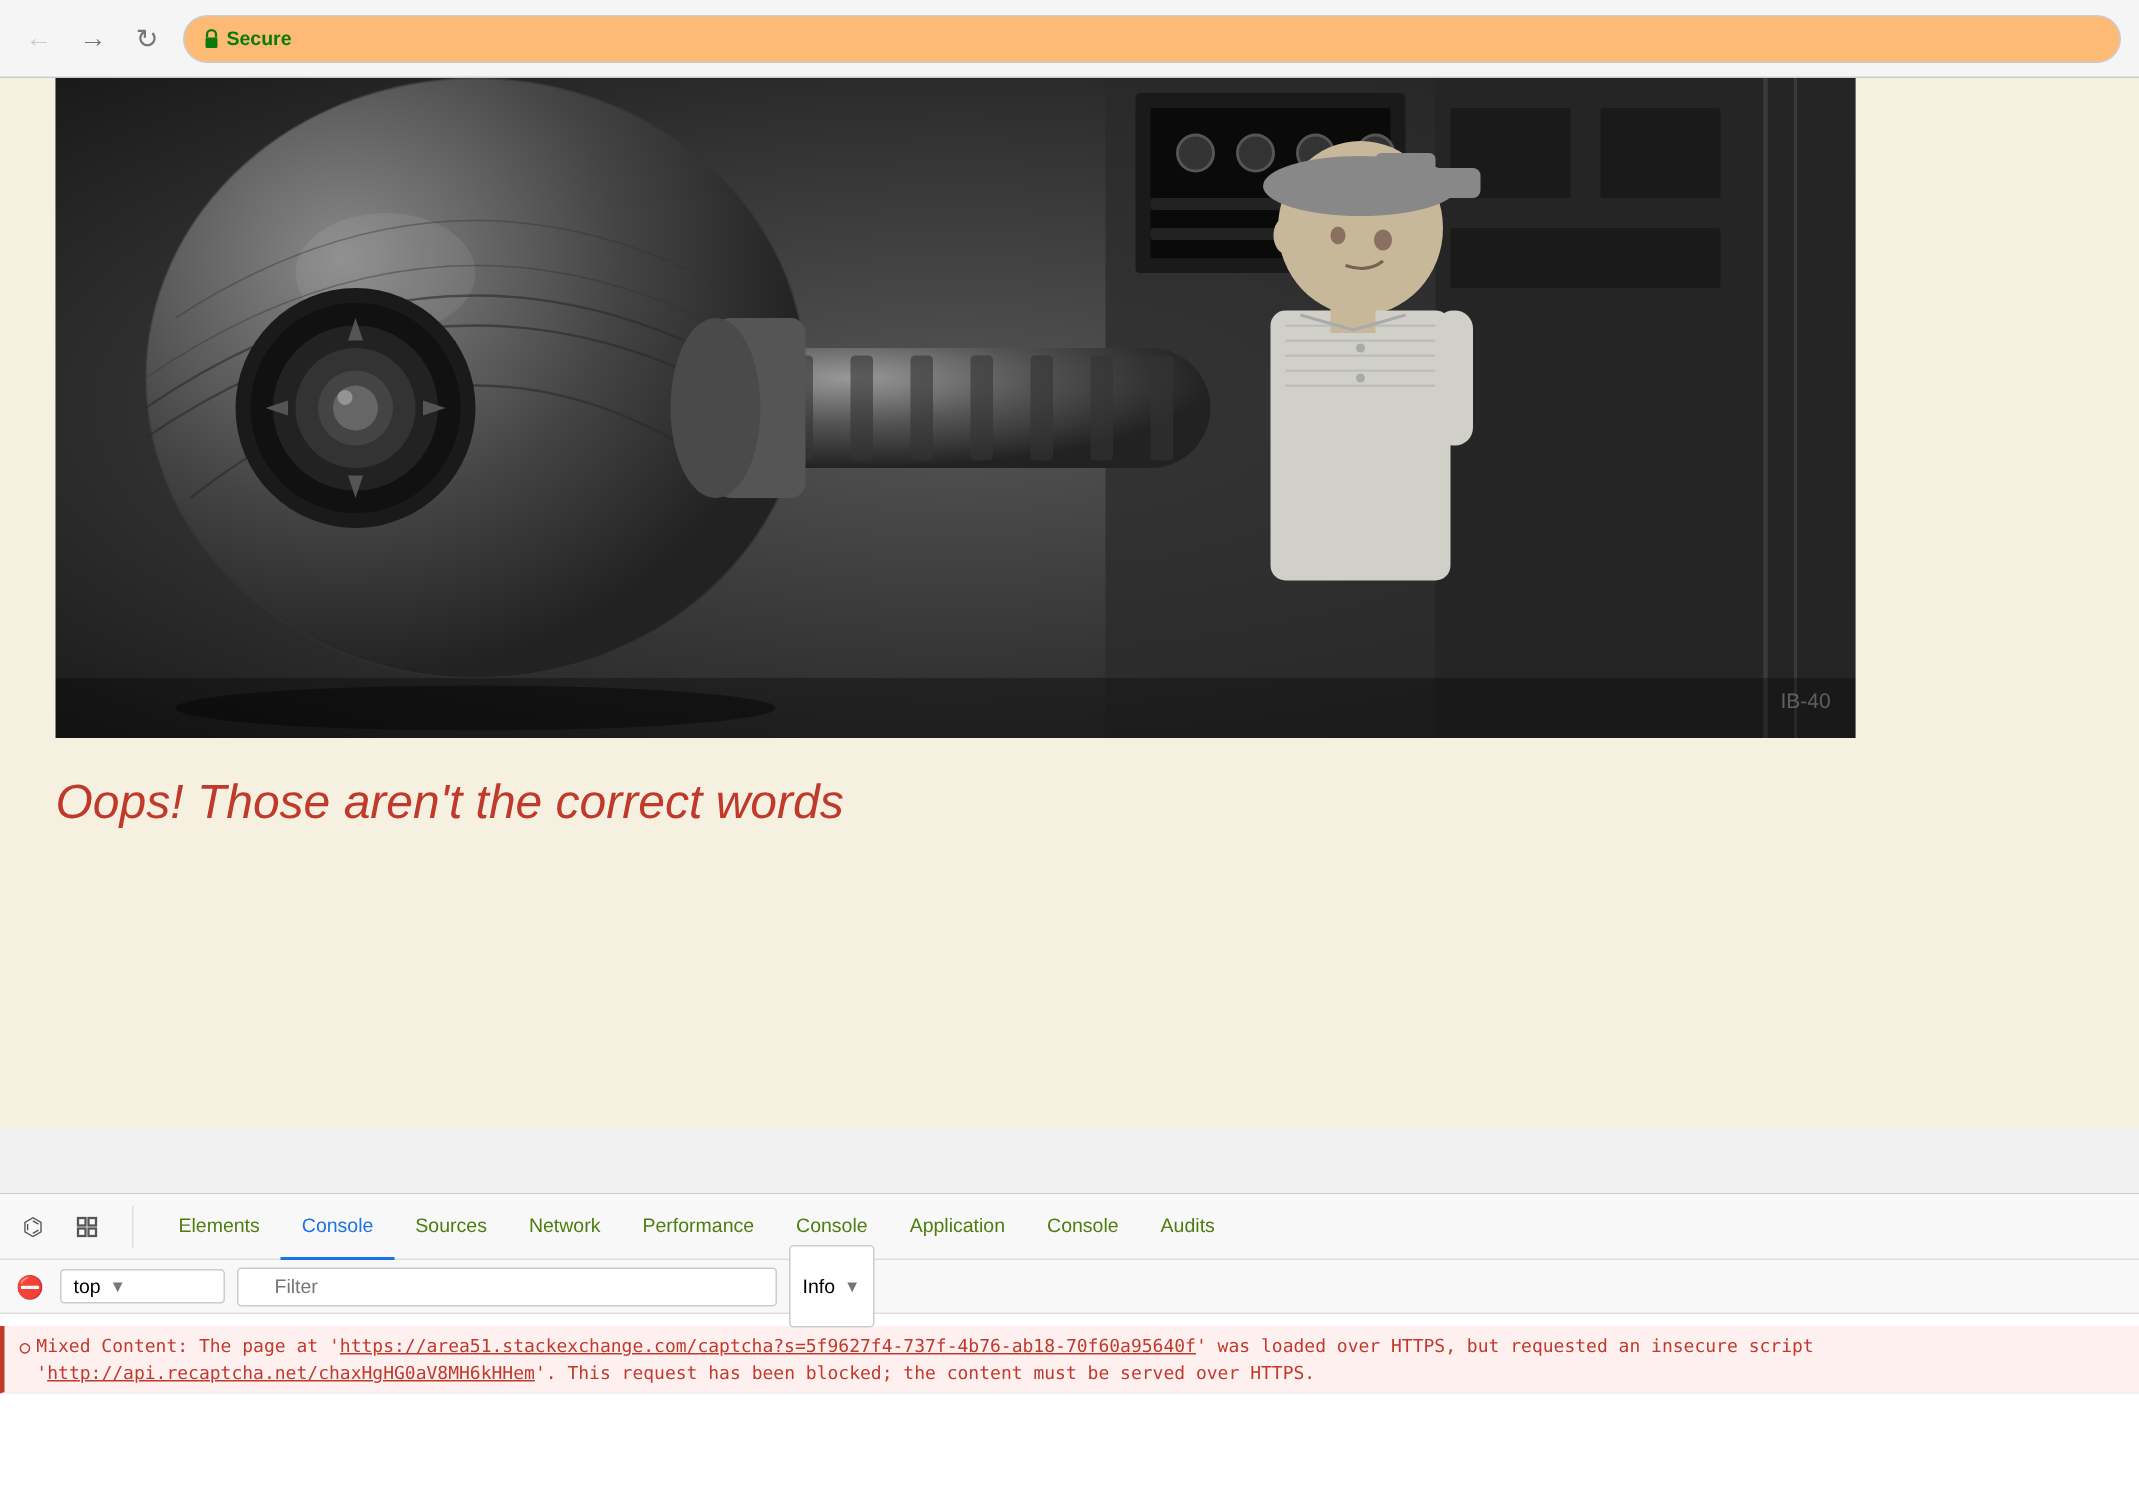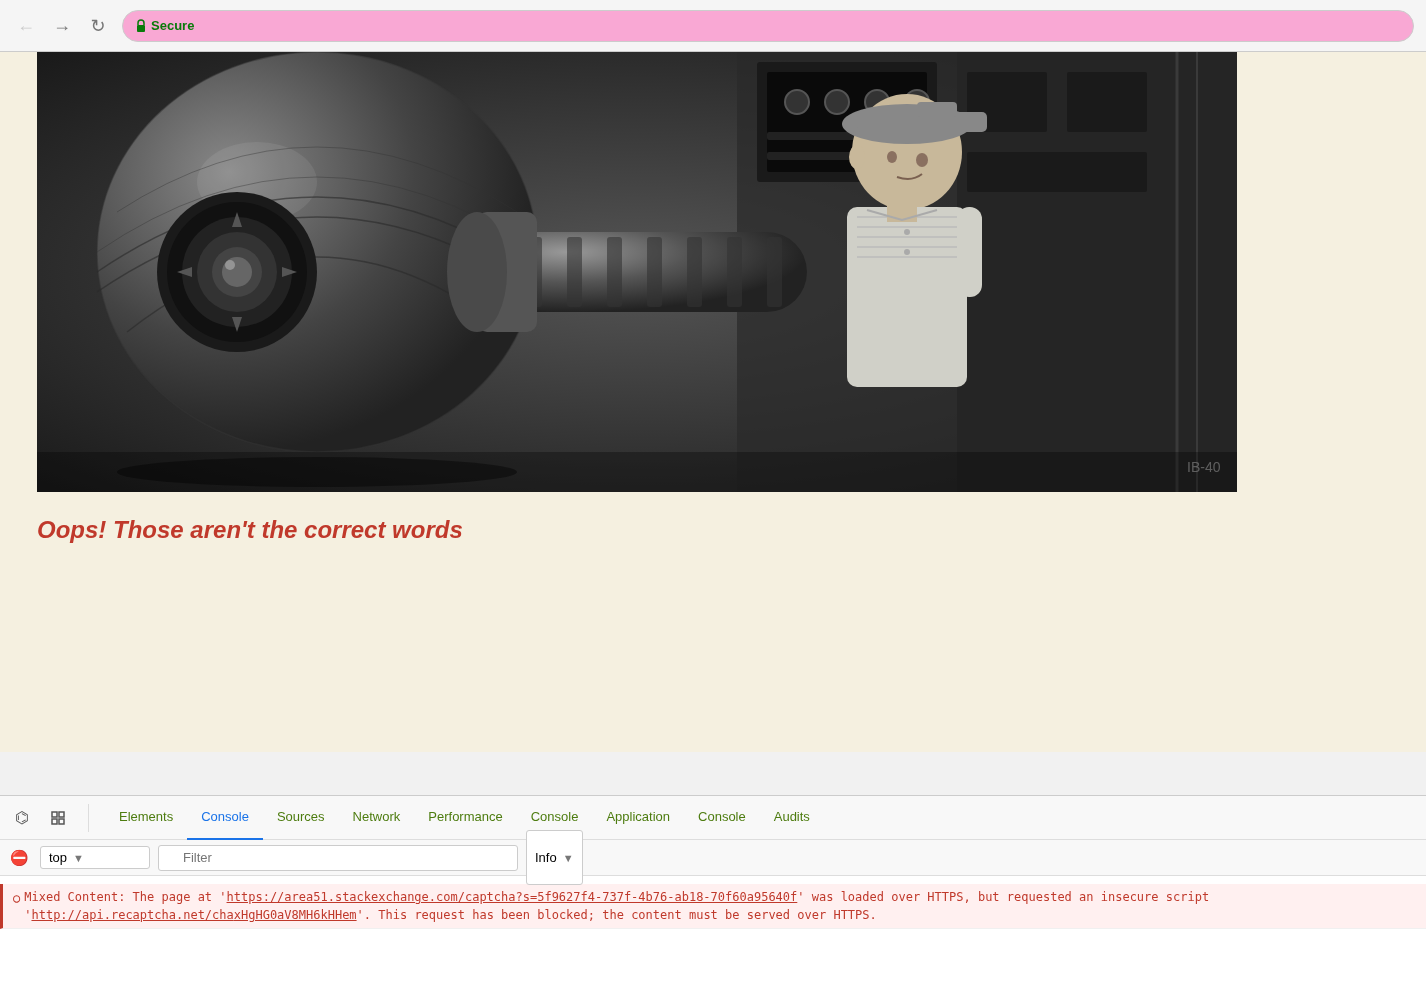--- a/index.html
+++ b/index.html
@@ -30,21 +30,21 @@
       justify-content: center;
       color: #777;
       font-size: 18px;
       border-radius: 50%;
     }
     .nav-btn.disabled { color: #ccc; cursor: default; }
 
     .address-bar {
       flex: 1;
       height: 32px;
-      background: #f9a8d4;
+      background: #fdba74;
       border: 1px solid #ccc;
       border-radius: 16px;
       display: flex;
       align-items: center;
       padding: 0 12px;
       gap: 6px;
       font-size: 14px;
     }
     .secure-label {
       color: #0a7a0a;
@@ -98,22 +98,22 @@
       padding: 12px 24px;
       font-size: 18px;
       font-weight: bold;
       cursor: pointer;
       display: inline-block;
       margin-bottom: 18px;
     }
 
     .error-message {
       color: #c0392b;
-      font-size: 24px;
-      font-weight: bold;
+      font-size: 32px;
+      font-weight: normal;
       font-style: italic;
     }
 
     
     .devtools-panel {
       background: #f8f8f8;
       border-top: 1px solid #ccc;
       position: fixed;
       bottom: 0;
       left: 0;

